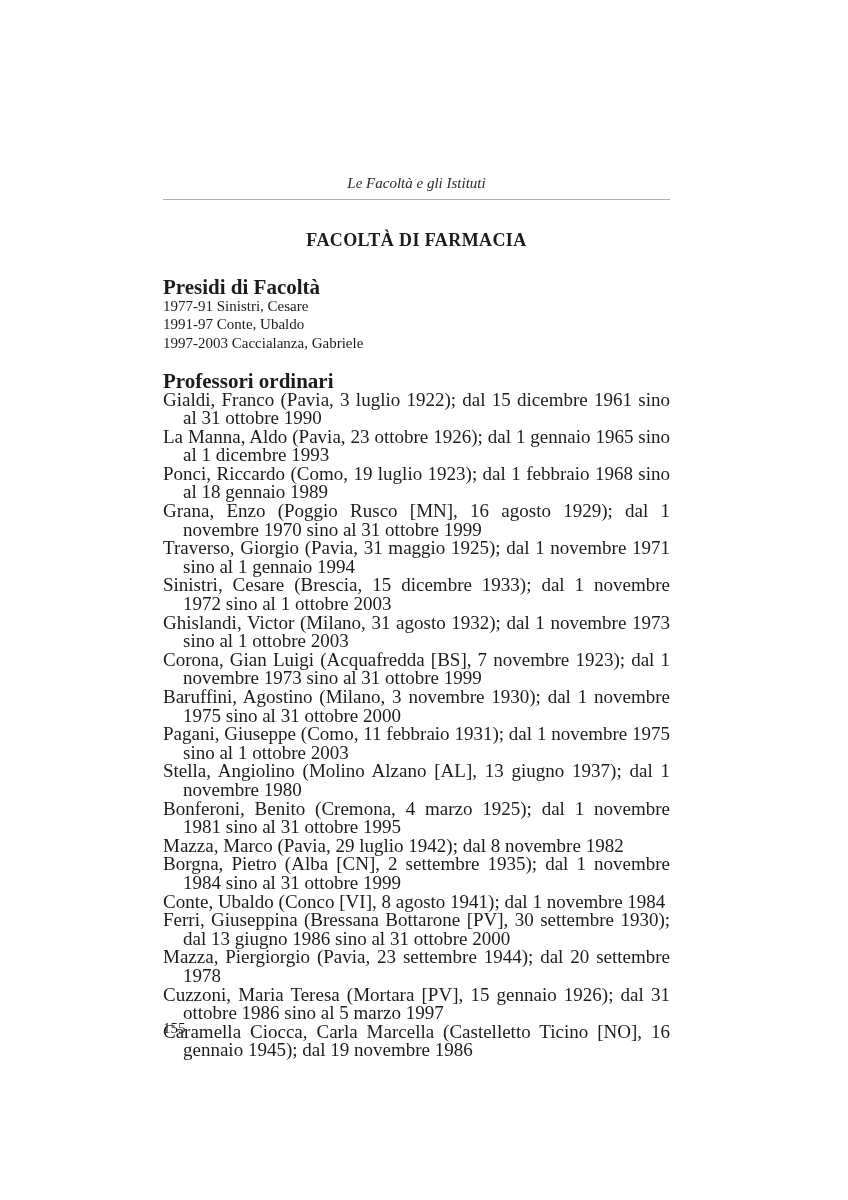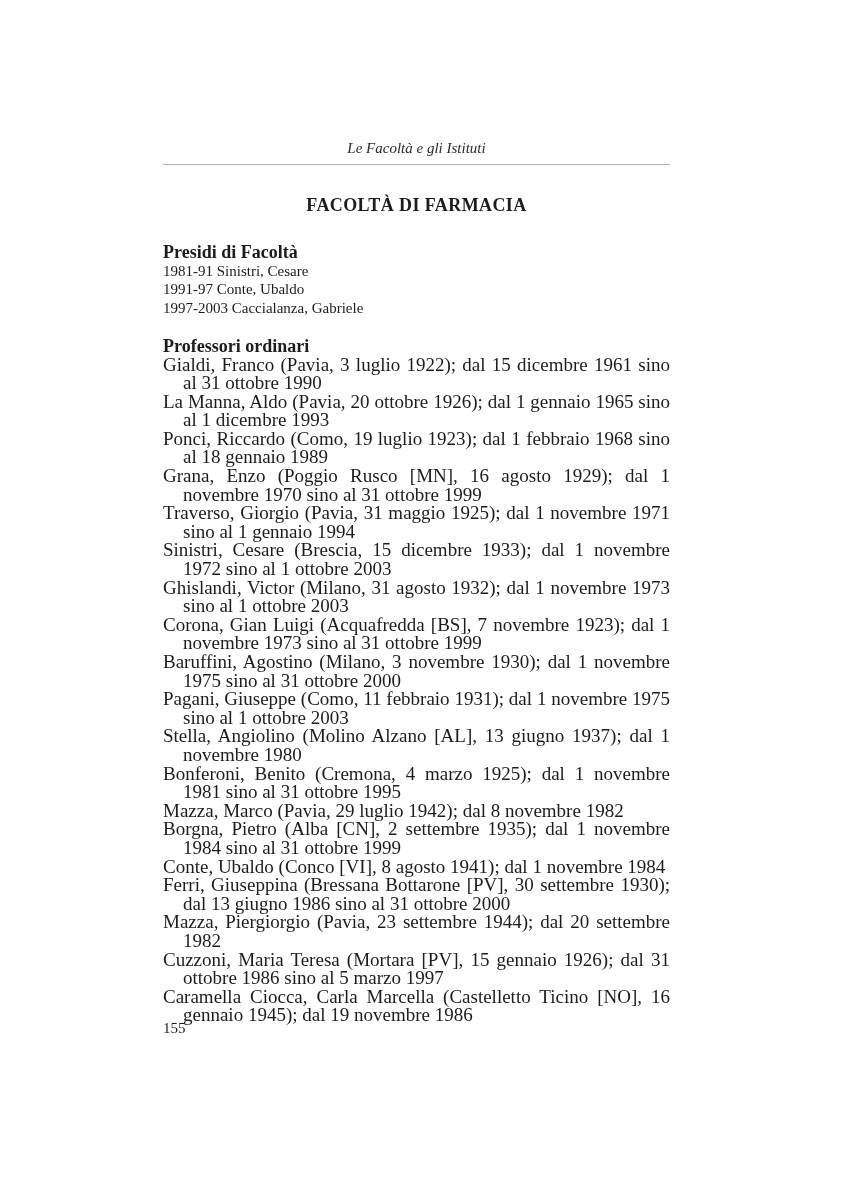--- a/index.html
+++ b/index.html
@@ -12,21 +12,21 @@
     width: 848px;
     height: 1200px;
     background: #ffffff;
     font-family: "Liberation Serif", "DejaVu Serif", serif;
     color: #1c1c1c;
     overflow: hidden;
   }
   .content {
     position: absolute;
     left: 163px;
-    top: 139px;
+    top: 174px;
     width: 507px;
   }
   .running-header {
     font-size: 15px;
     font-style: italic;
     text-align: center;
     line-height: 18px;
     color: #2a2a2a;
   }
   .header-rule {
@@ -39,21 +39,21 @@
     font-size: 18px;
     font-weight: bold;
     text-align: center;
     letter-spacing: 0.4px;
     margin: 31px 0 0 0;
     line-height: 18px;
   }
   .section-presidi { margin-top: 29px; }
   .section-professori { margin-top: 20px; }
   .section-heading {
-    font-size: 18px;
+    font-size: 21px;
     font-weight: bold;
     margin: 0;
     line-height: 18.5px;
     font-family: Liberation Serif, serif;
   }
   .plain-list .entry-line {
     font-size: 15px;
     line-height: 18.5px;
   }
   .hang-list .entry {
@@ -81,46 +81,46 @@
 
     <div class="running-header">Le Facoltà e gli Istituti</div>
 
     <hr class="header-rule">
 
     <h1 class="doc-title">FACOLTÀ DI FARMACIA</h1>
 
     <section class="section-presidi">
       <h2 class="section-heading">Presidi di Facoltà</h2>
       <div class="plain-list">
-          <div class="entry-line">1981-91 Sinistri, Cesare</div>
+          <div class="entry-line">1977-91 Sinistri, Cesare</div>
           <div class="entry-line">1991-97 Conte, Ubaldo</div>
           <div class="entry-line">1997-2003 Caccialanza, Gabriele</div>
         </div>
     </section>
 
     <section class="section-professori">
       <h2 class="section-heading">Professori ordinari</h2>
       <div class="hang-list">
           <div class="entry">Gialdi, Franco (Pavia, 3 luglio 1922); dal 15 dicembre 1961 sino al 31 ottobre 1990</div>
-          <div class="entry">La Manna, Aldo (Pavia, 20 ottobre 1926); dal 1 gennaio 1965 sino al 1 dicembre 1993</div>
+          <div class="entry">La Manna, Aldo (Pavia, 23 ottobre 1926); dal 1 gennaio 1965 sino al 1 dicembre 1993</div>
           <div class="entry">Ponci, Riccardo (Como, 19 luglio 1923); dal 1 febbraio 1968 sino al 18 gennaio 1989</div>
           <div class="entry">Grana, Enzo (Poggio Rusco [MN], 16 agosto 1929); dal 1 novembre 1970 sino al 31 ottobre 1999</div>
           <div class="entry">Traverso, Giorgio (Pavia, 31 maggio 1925); dal 1 novembre 1971 sino al 1 gennaio 1994</div>
           <div class="entry">Sinistri, Cesare (Brescia, 15 dicembre 1933); dal 1 novembre 1972 sino al 1 ottobre 2003</div>
           <div class="entry">Ghislandi, Victor (Milano, 31 agosto 1932); dal 1 novembre 1973 sino al 1 ottobre 2003</div>
           <div class="entry">Corona, Gian Luigi (Acquafredda [BS], 7 novembre 1923); dal 1 novembre 1973 sino al 31 ottobre 1999</div>
           <div class="entry">Baruffini, Agostino (Milano, 3 novembre 1930); dal 1 novembre 1975 sino al 31 ottobre 2000</div>
           <div class="entry">Pagani, Giuseppe (Como, 11 febbraio 1931); dal 1 novembre 1975 sino al 1 ottobre 2003</div>
           <div class="entry">Stella, Angiolino (Molino Alzano [AL], 13 giugno 1937); dal 1 novembre 1980</div>
           <div class="entry">Bonferoni, Benito (Cremona, 4 marzo 1925); dal 1 novembre 1981 sino al 31 ottobre 1995</div>
           <div class="entry">Mazza, Marco (Pavia, 29 luglio 1942); dal 8 novembre 1982</div>
           <div class="entry">Borgna, Pietro (Alba [CN], 2 settembre 1935); dal 1 novembre 1984 sino al 31 ottobre 1999</div>
           <div class="entry">Conte, Ubaldo (Conco [VI], 8 agosto 1941); dal 1 novembre 1984</div>
           <div class="entry">Ferri, Giuseppina (Bressana Bottarone [PV], 30 settembre 1930); dal 13 giugno 1986 sino al 31 ottobre 2000</div>
-          <div class="entry">Mazza, Piergiorgio (Pavia, 23 settembre 1944); dal 20 settembre 1982</div>
+          <div class="entry">Mazza, Piergiorgio (Pavia, 23 settembre 1944); dal 20 settembre 1978</div>
           <div class="entry">Cuzzoni, Maria Teresa (Mortara [PV], 15 gennaio 1926); dal 31 ottobre 1986 sino al 5 marzo 1997</div>
           <div class="entry">Caramella Ciocca, Carla Marcella (Castelletto Ticino [NO], 16 gennaio 1945); dal 19 novembre 1986</div>
         </div>
     </section>
 
   </div>
 
   <div class="page-number">155</div>
 </div>
 

